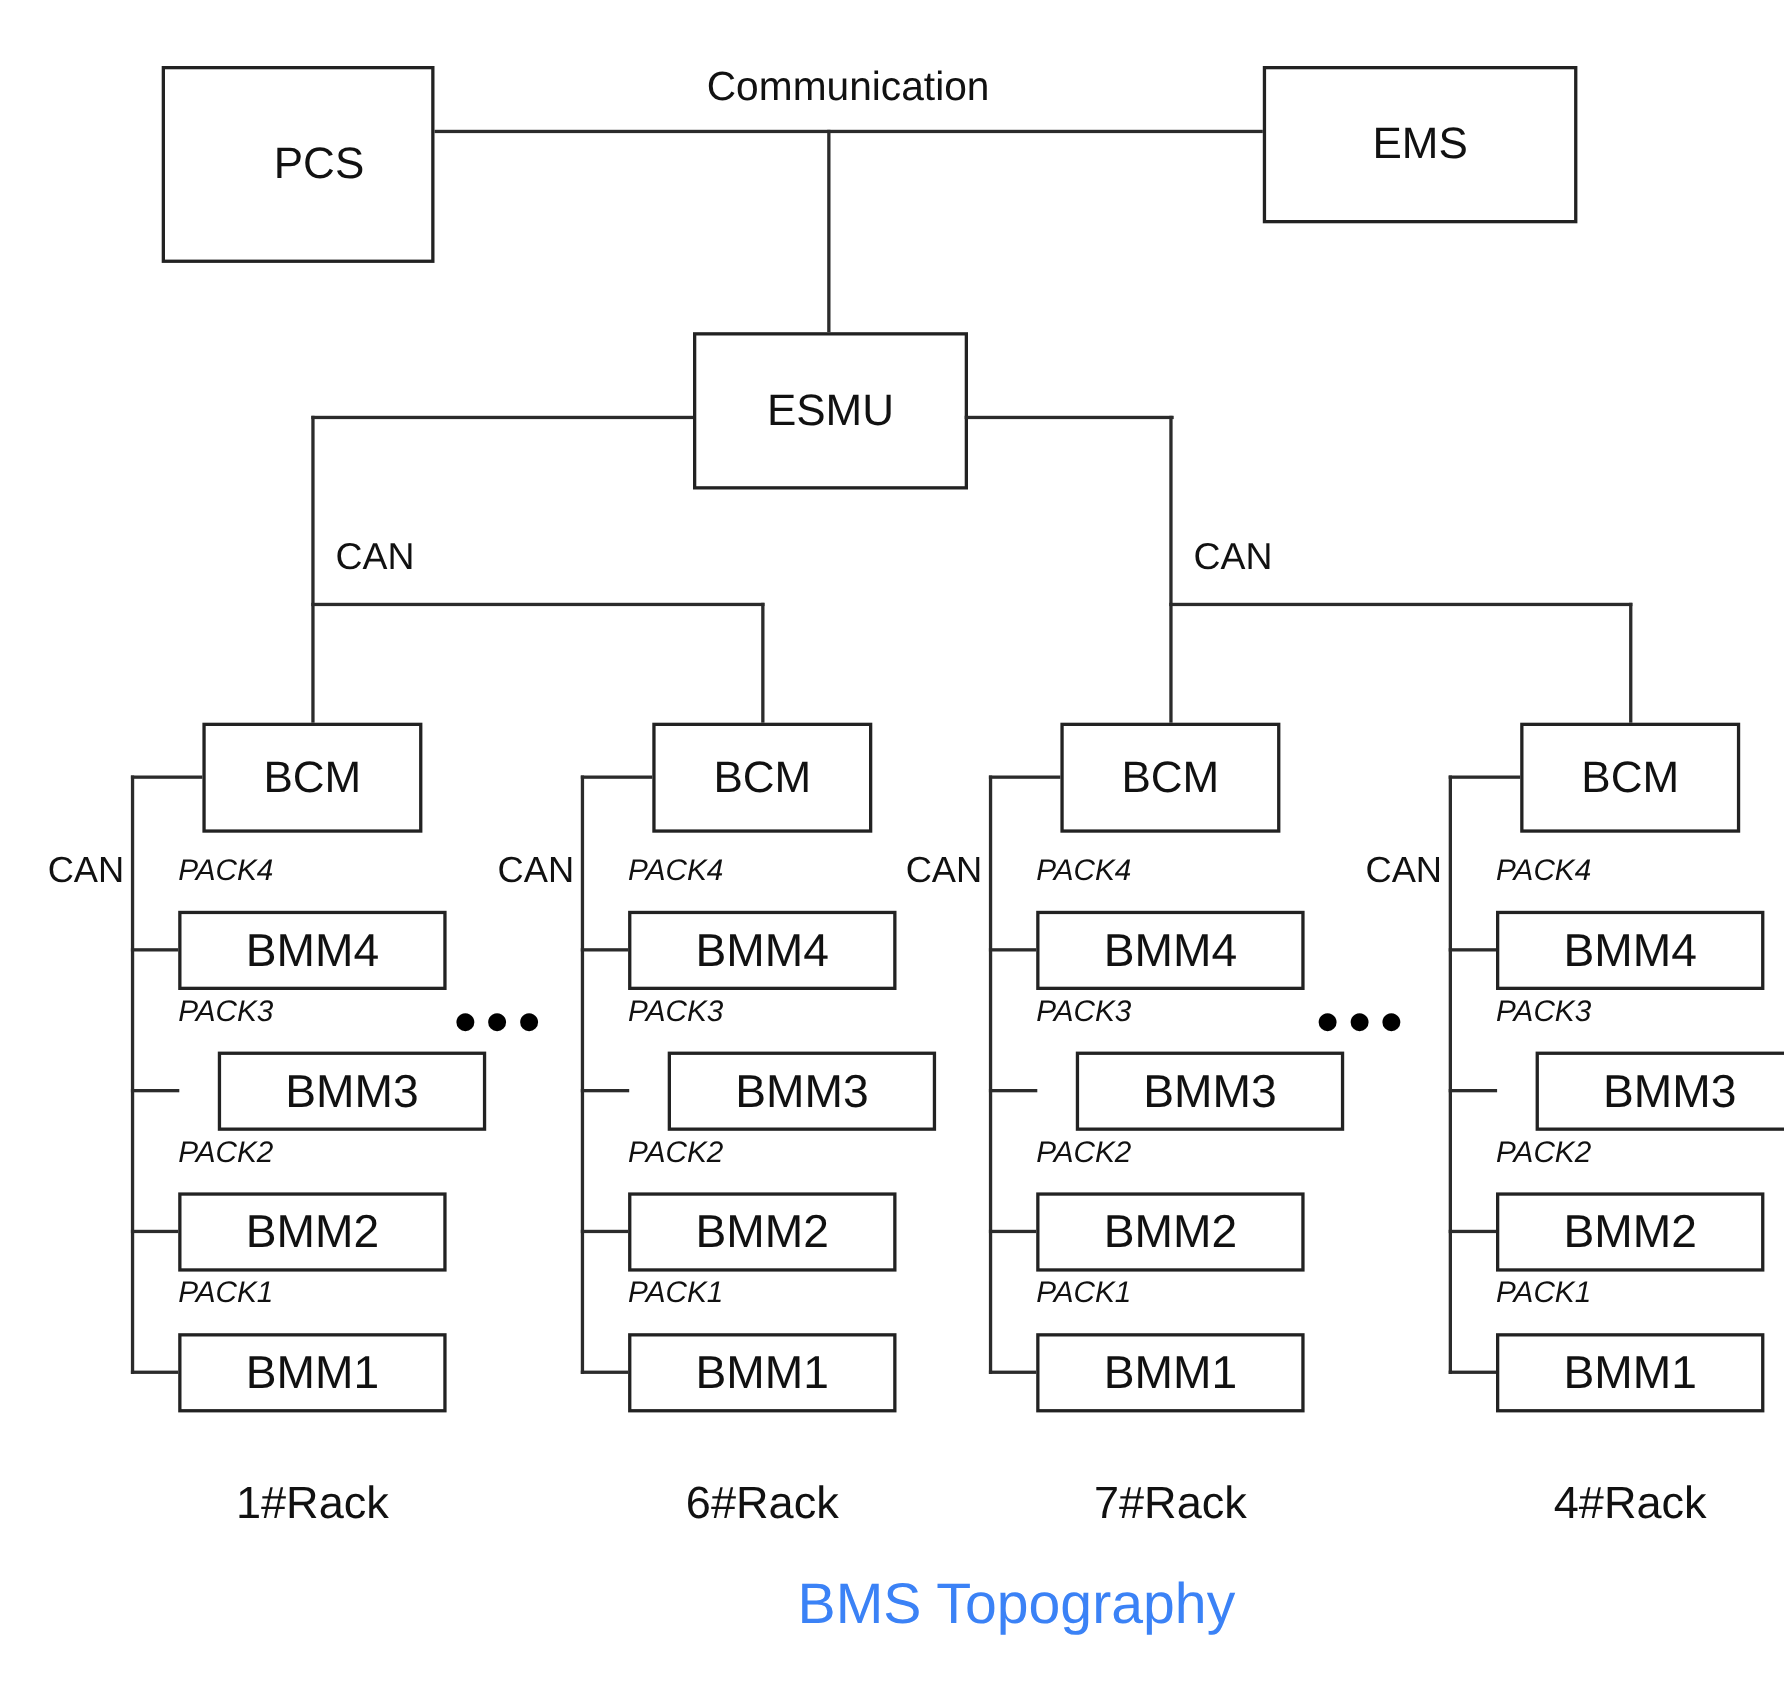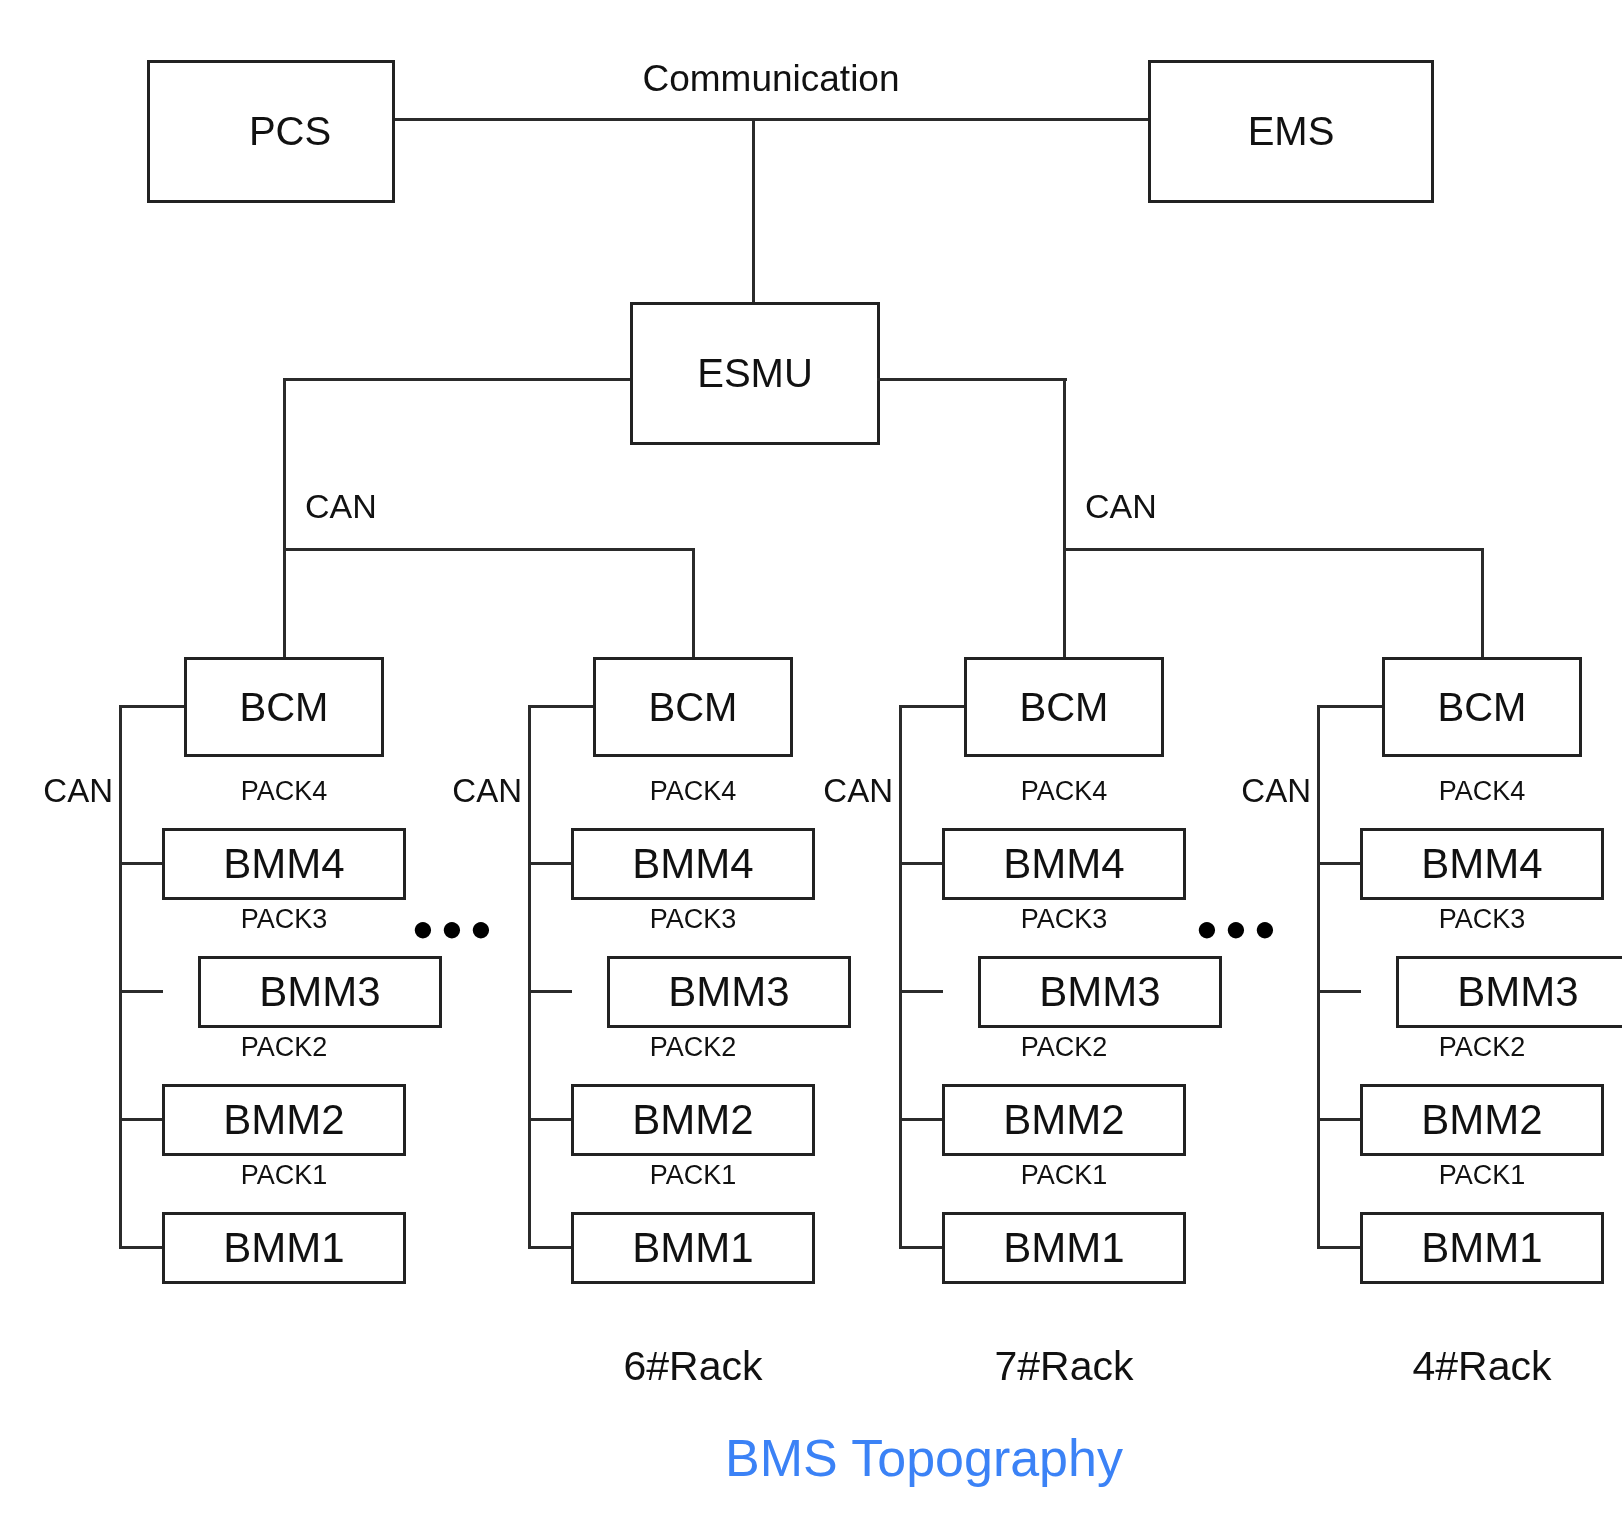--- a/index.html
+++ b/index.html
@@ -33,21 +33,21 @@
   .rack .stub-m4{top:862px;}
   .rack .stub-m3{top:990px;}
   .rack .stub-m2{top:1118px;}
   .rack .stub-m1{top:1246px;}
   .rack .bcm{left:160px;top:657px;width:200px;height:100px;font-size:40px;}
   .rack .bmm{left:138px;width:244px;height:72px;font-size:42px;}
   .rack .bmm-4{top:828px;}
   .rack .bmm-3{top:956px;margin-left:36px;}
   .rack .bmm-2{top:1084px;}
   .rack .bmm-1{top:1212px;}
-  .rack .pack{left:138px;width:244px;height:36px;text-align:center;font-size:27px;line-height:36px;}
+  .rack .pack{left:138px;width:244px;height:36px;font-size:27px;line-height:36px;font-style:italic;}
   .rack .pack-4{top:773px;}
   .rack .pack-3{top:901px;}
   .rack .pack-2{top:1029px;}
   .rack .pack-1{top:1157px;}
   .rack .can-lbl{left:0;top:772px;width:89px;text-align:right;font-size:33px;}
   .rack .rack-lbl{left:140px;top:1343px;width:240px;text-align:center;font-size:41px;}
   .dots{
     position:absolute;width:118px;height:50px;
     font-size:38px;letter-spacing:6px;line-height:50px;
     text-align:center;color:#000000;
@@ -57,21 +57,21 @@
     text-align:center;
     font-family:Liberation Sans, sans-serif;
     font-size:52px;color:#3b82f6;
   }
 </style>
 </head>
 <body>
 
 <div id="canvas">
 
-  <div class="box" style="left:147px;top:60px;width:248px;height:143px;padding-left:38px;">
+  <div class="box" style="left:147px;top:60px;width:248px;height:179px;padding-left:38px;">
     <span>PCS</span>
   </div>
   <div class="box" style="left:1148px;top:60px;width:286px;height:143px;">
     <span>EMS</span>
   </div>
   <div class="lbl comm-lbl center" style="left:621px;top:58px;width:300px;height:42px;">Communication</div>
 
   <div class="line" style="left:395px;top:118px;width:753px;height:3px;"></div>
   <div class="line" style="left:752px;top:118px;width:3px;height:186px;"></div>
 
@@ -111,20 +111,21 @@
         <span>BMM3</span>
       </div>
     <div class="lbl pack pack-2">PACK2</div>
     <div class="box bmm bmm-2">
         <span>BMM2</span>
       </div>
     <div class="lbl pack pack-1">PACK1</div>
     <div class="box bmm bmm-1">
         <span>BMM1</span>
       </div>
+    <div class="lbl rack-lbl">1#Rack</div>
   </div>
 
   <div class="rack" style="left:433px;">
     <div class="line bus"></div>
     <div class="line stub stub-bcm"></div>
     <div class="line stub stub-m stub-m4"></div>
     <div class="line stub stub-m stub-m3"></div>
     <div class="line stub stub-m stub-m2"></div>
     <div class="line stub stub-m stub-m1"></div>
     <div class="lbl can-lbl">CAN</div>

